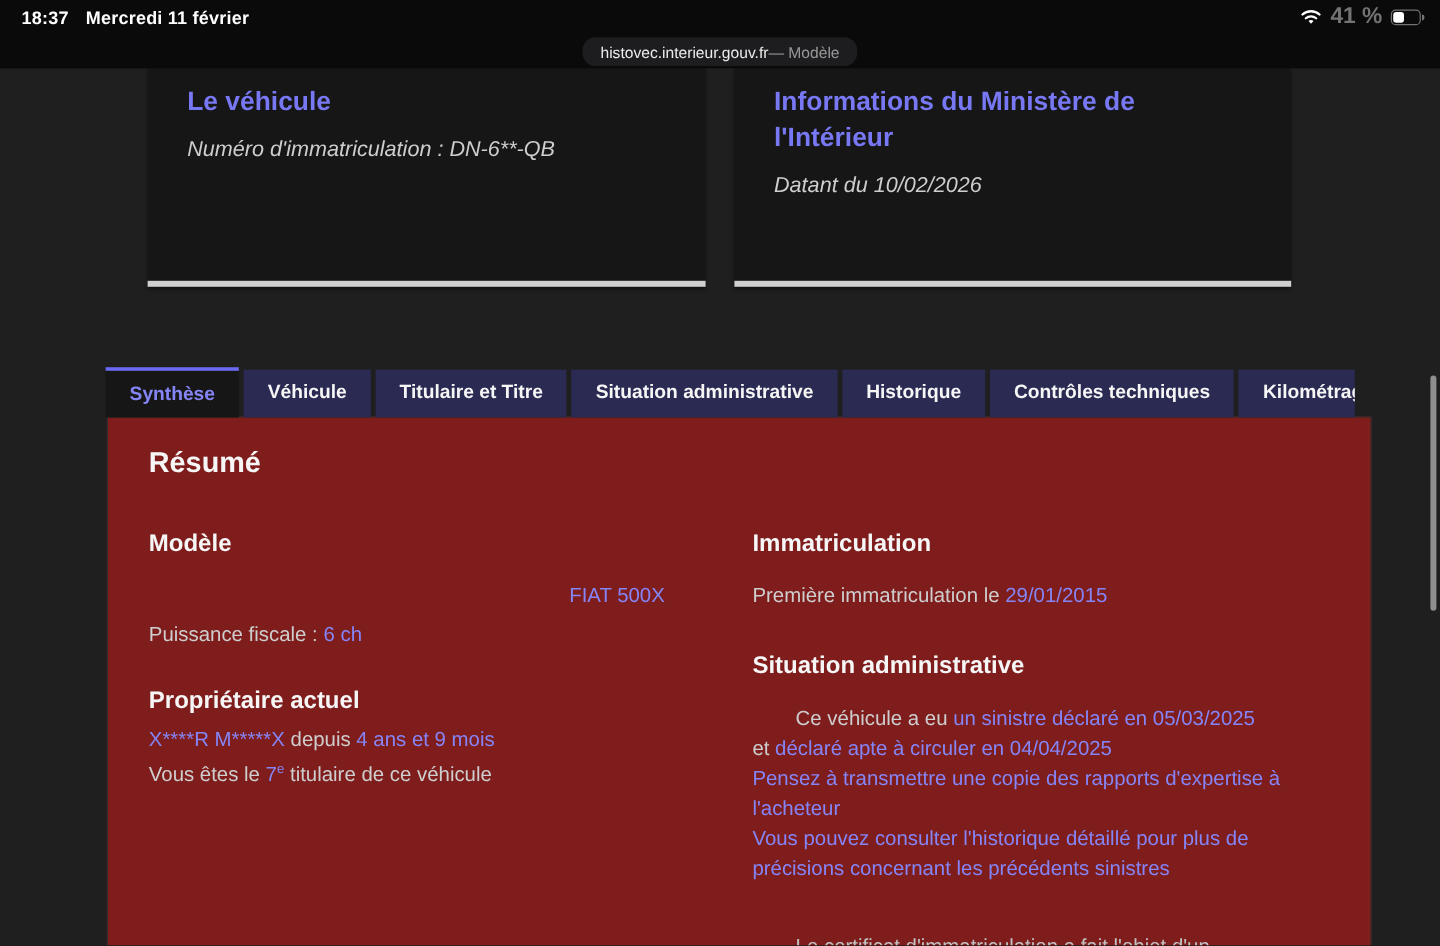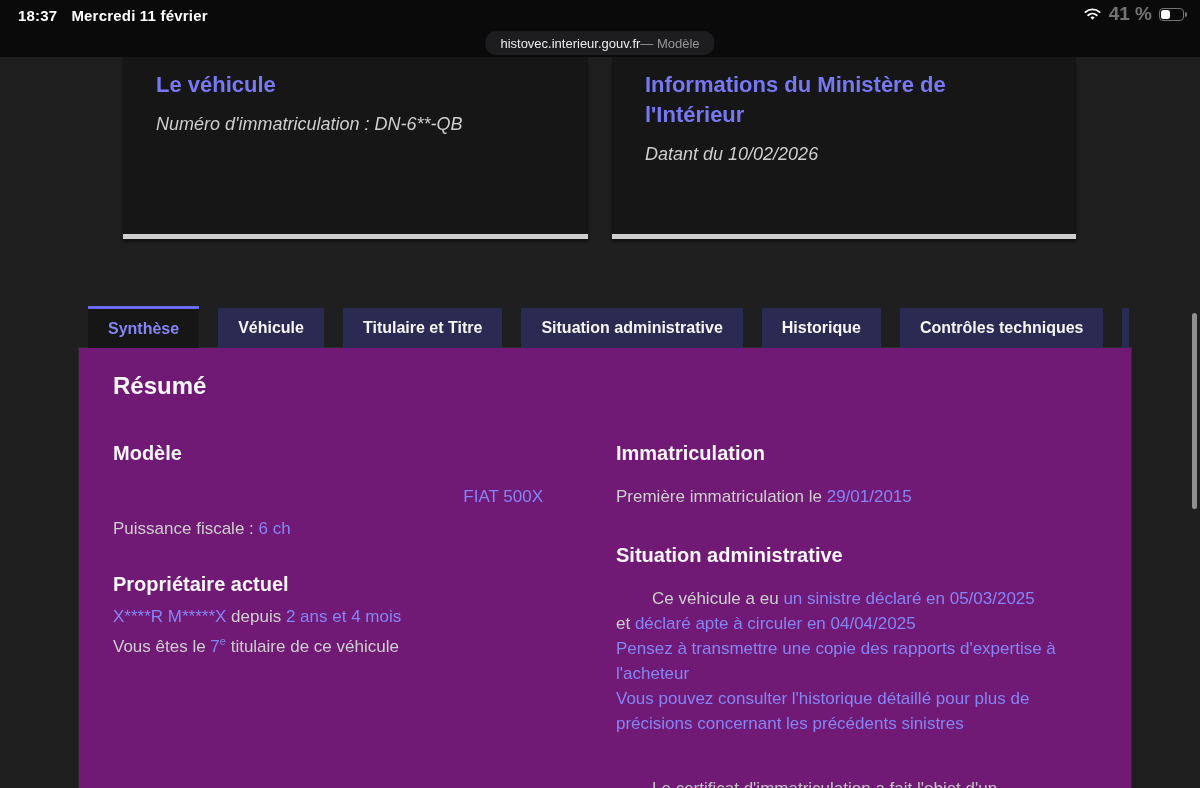--- a/index.html
+++ b/index.html
@@ -60,40 +60,40 @@
   .card h3 {
     color: #7878f4; font-size: 22px; font-weight: 700; line-height: 30px;
   }
   .card p {
     margin-top: 12px; color: #cecece; font-size: 18px; line-height: 24px; font-style: italic;
   }
 
   
   .tabs {
     position: absolute; left: 75px; top: 305px; width: 1054px; height: 43px;
-    display: flex; align-items: flex-end; gap: 19px;
+    display: flex; align-items: flex-end; gap: 4px;
     padding-left: 13px; overflow: hidden; z-index: 10;
   }
   .tab {
     height: 40px; padding: 0 20px; flex: 0 0 auto;
     background: #2a2a52; color: #f6f6f6;
     font-size: 16px; font-weight: 700;
     display: flex; align-items: center; white-space: nowrap;
     cursor: pointer;
   }
   .tab.active {
     height: 43px; background: #161616; color: #8585f6;
     border-top: 3px solid #6a6af4;
     position: relative; z-index: 12; margin-bottom: -1px;
   }
 
   
   .panel {
-    position: absolute; left: 78px; top: 347px; width: 1054px; height: 441px;
-    background: #701a75;
+    position: absolute; left: 89px; top: 347px; width: 1054px; height: 441px;
+    background: #7f1d1d;
     border: 1px solid #2c2c2c; border-bottom: none;
     overflow: hidden; z-index: 5;
   }
   .panel-heading {
     position: absolute; left: 34px; top: 24px;
     color: #f6f6f6; font-size: 24px; font-weight: 700;
   }
   .col { position: absolute; top: 92px; }
   .col-left  { left: 34px;  width: 430px; }
   .col-right { left: 537px; width: 480px; }
@@ -179,21 +179,21 @@
     <div class="section-h mb18">Modèle</div>
     <div class="txt mb6">
       <span class="lnk">FIAT 500X</span>
     </div>
     <div class="txt">
       <span>Puissance fiscale : </span><span class="lnk">6 ch</span>
     </div>
 
     <div class="section-h owner-h">Propriétaire actuel</div>
     <div class="txt">
-      <span class="lnk">X****R M*****X</span><span> depuis </span><span class="lnk">2 ans et 4 mois</span>
+      <span class="lnk">X****R M*****X</span><span> depuis </span><span class="lnk">4 ans et 9 mois</span>
     </div>
     <div class="txt">
       <span>Vous êtes le </span><span class="lnk"><span>7</span><sup class="rank">e</sup></span><span> titulaire de ce véhicule</span>
     </div>
   </div>
 
   <div class="col col-right">
     <div class="section-h mb18">Immatriculation</div>
     <div class="txt">
       <span>Première immatriculation le </span><span class="lnk">29/01/2015</span>

